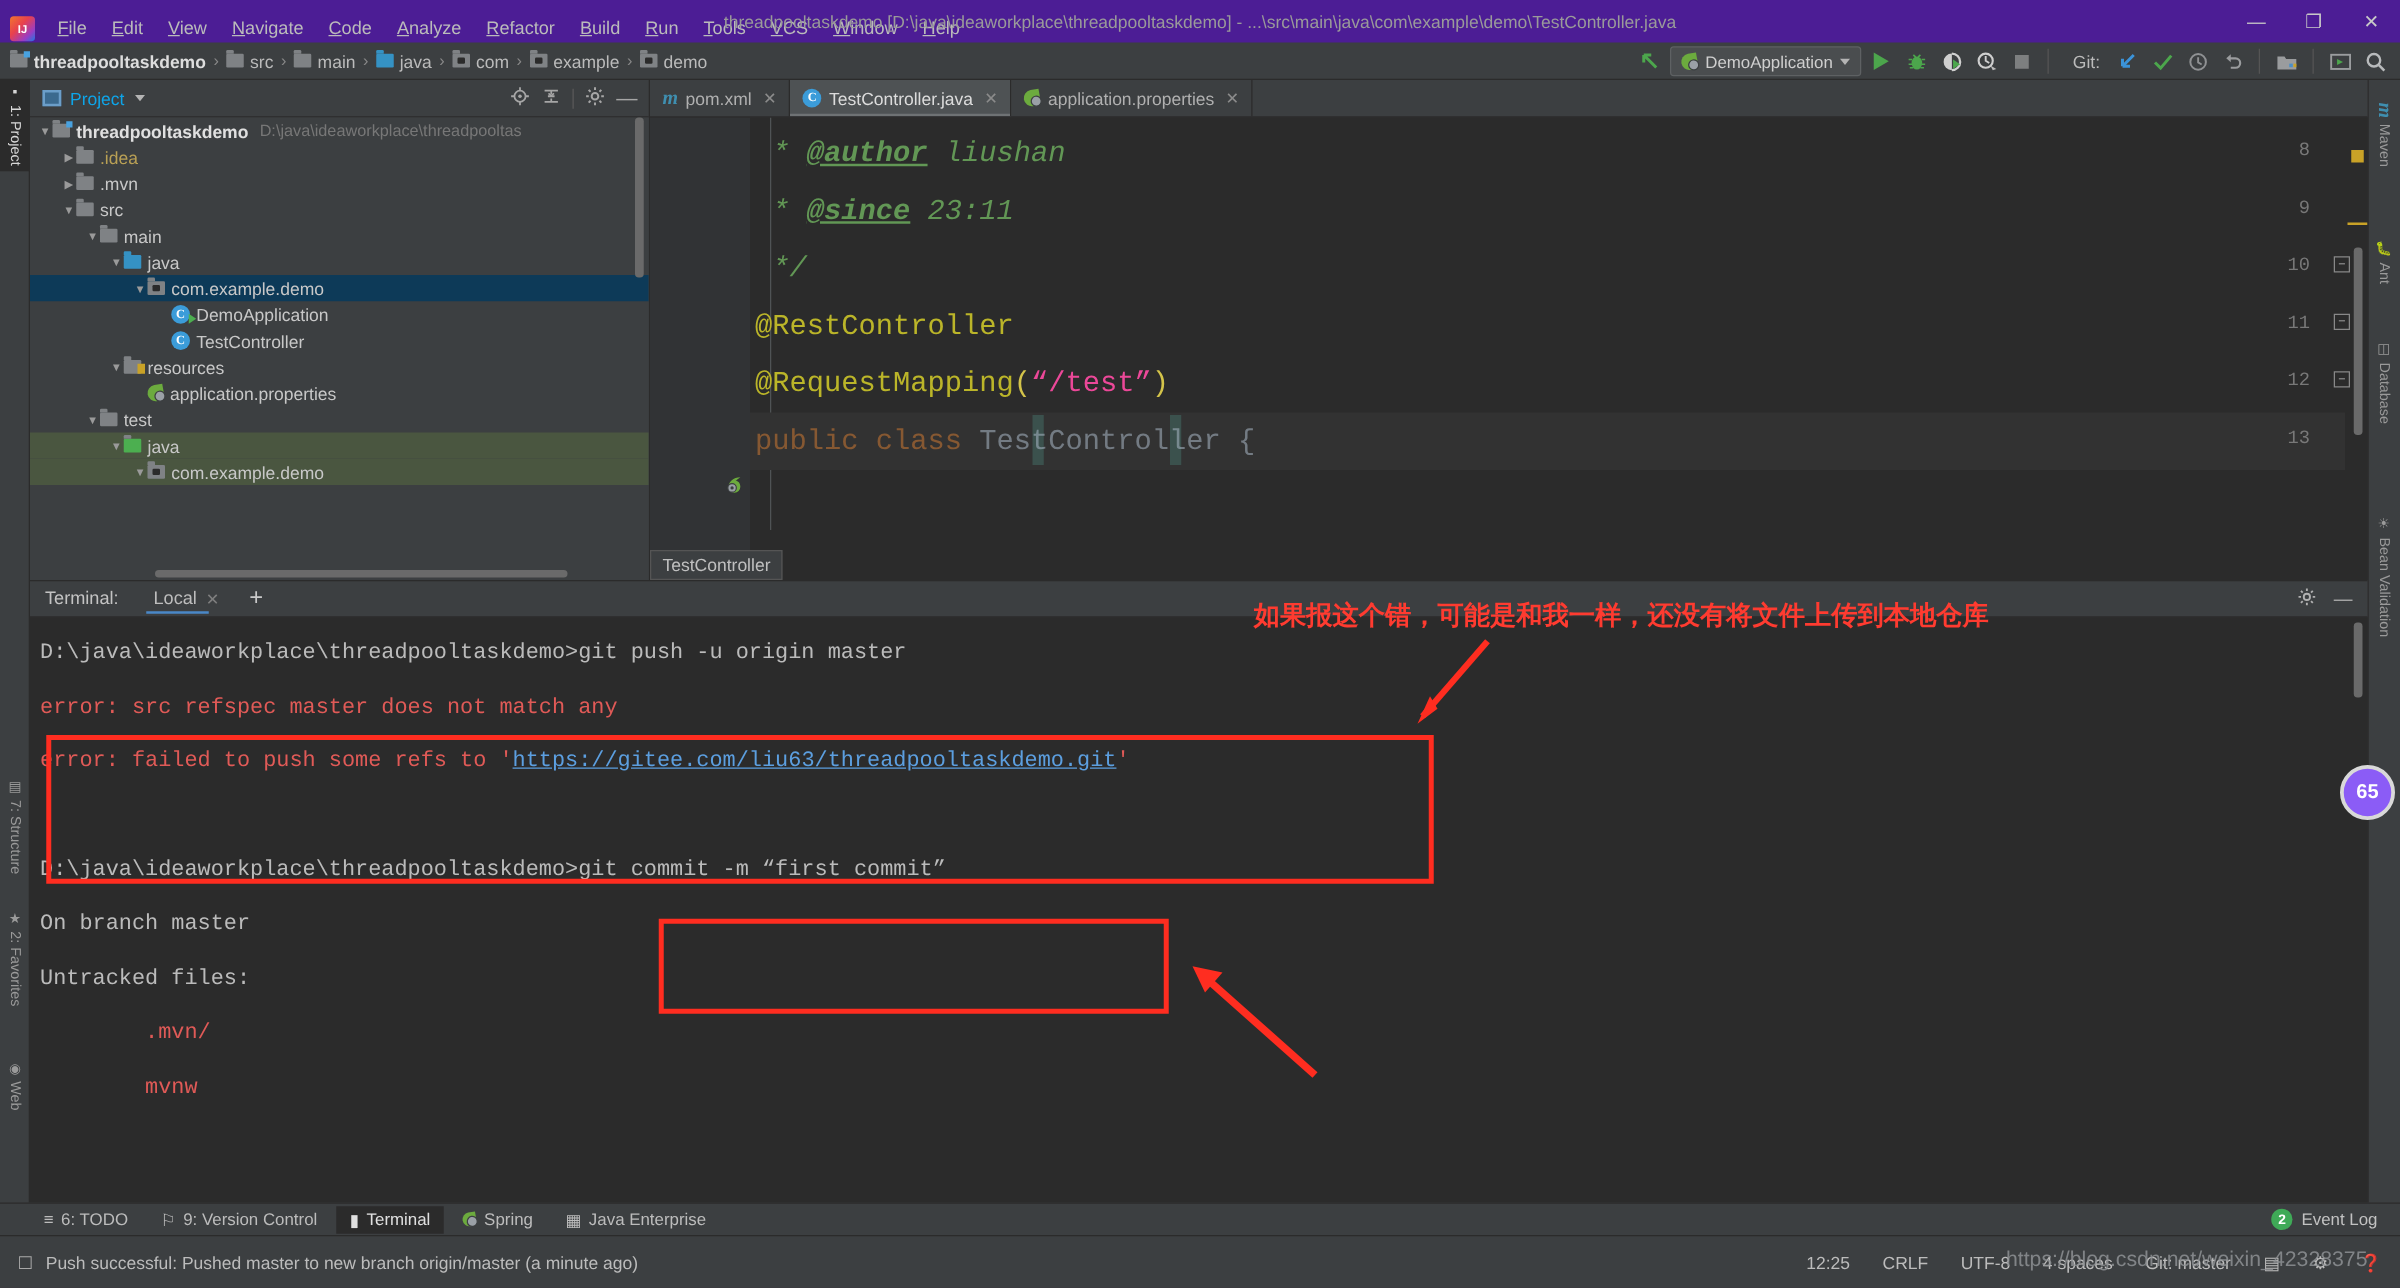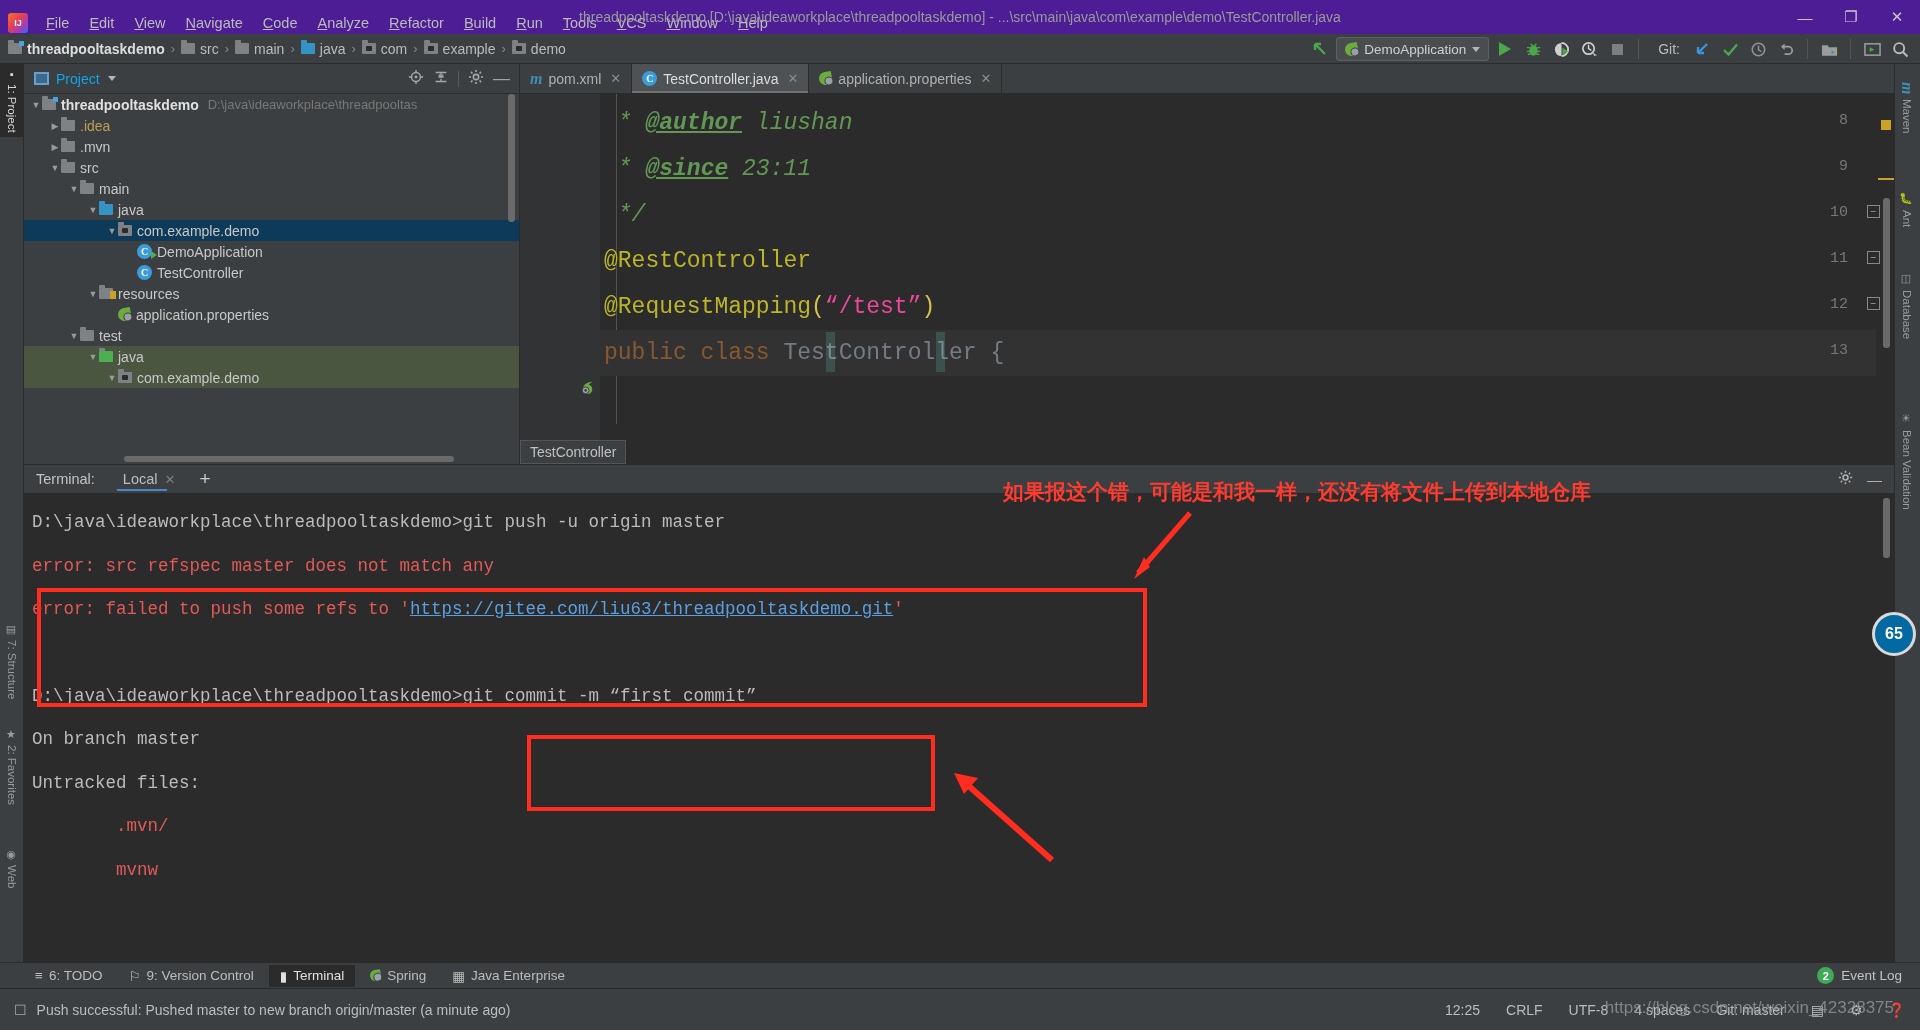--- a/index.html
+++ b/index.html
@@ -238,21 +238,21 @@
     background:#3c3f41; display:flex; align-items:center; padding-left:14px;
     border-top:1px solid #2b2b2b; color:#bcbcbc; font-size:14px;
   }
   .sb-right { margin-left:auto; display:flex; align-items:center; gap:26px; padding-right:14px; }
   .watermark {
     position:absolute; right:26px; bottom:12px; color:#8e9194; font-size:17px;
     opacity:.85; pointer-events:none;
   }
   .inspect-badge {
     position:absolute; right:4px; top:612px; width:44px; height:44px; border-radius:50%;
-    background:#0369a1; border:3px solid #d9d9d9; color:#fff; font-size:16px;
+    background:#8b5cf6; border:3px solid #d9d9d9; color:#fff; font-size:16px;
     display:flex; align-items:center; justify-content:center; font-weight:bold;
   }
 </style>
 </head>
 <body>
 
 <div class="app">
 
   <div class="titlebar">
     <div class="ij-logo"></div>

